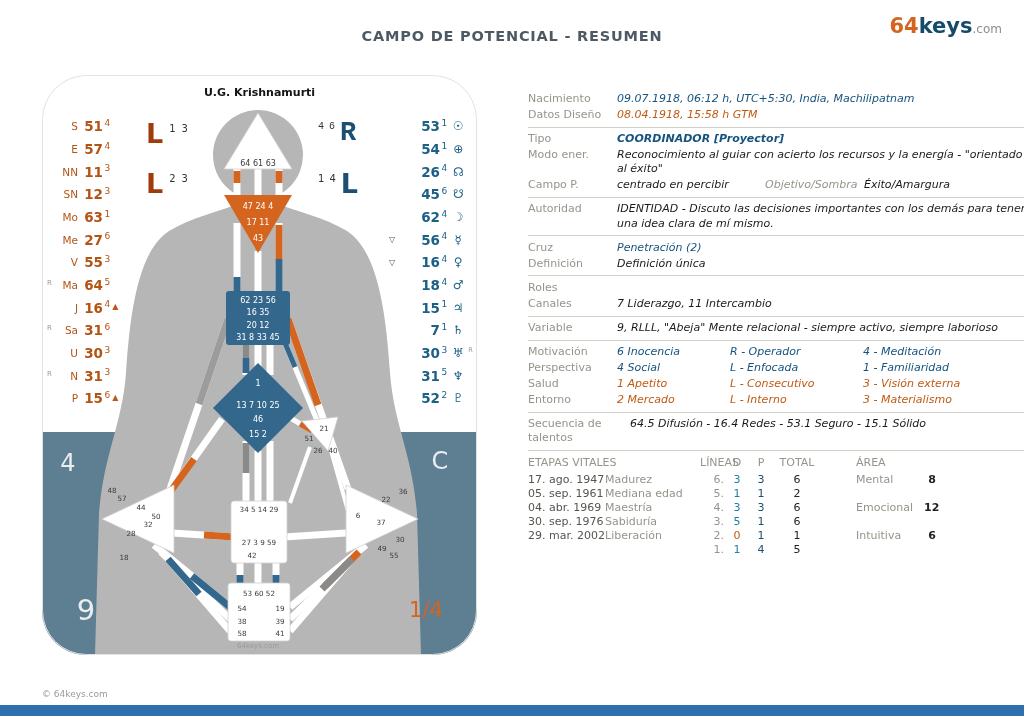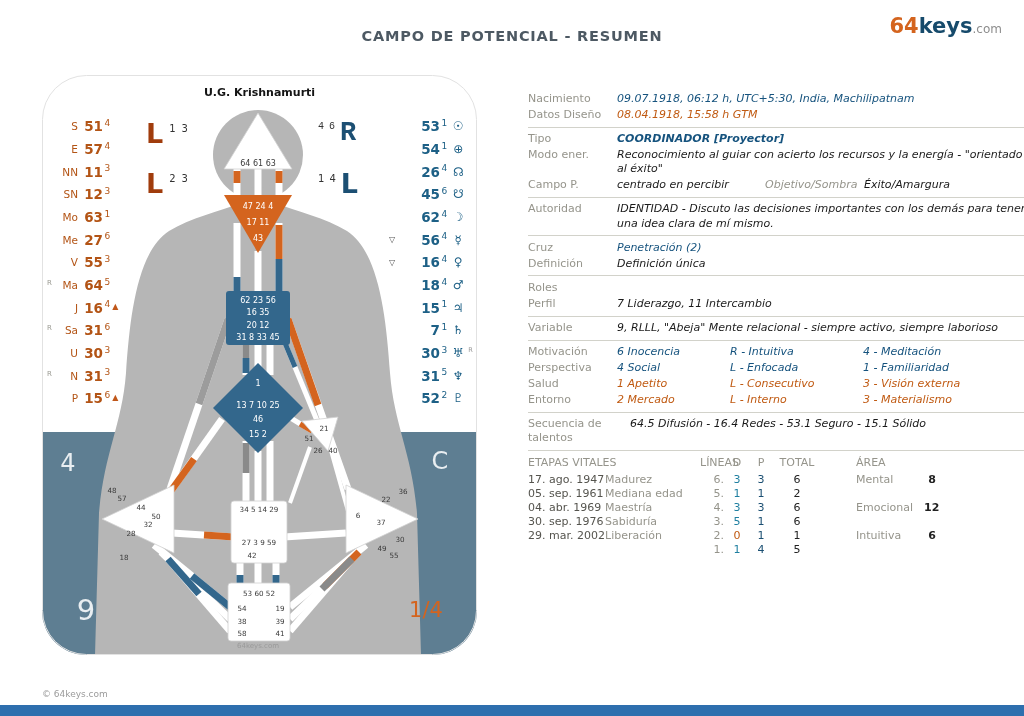--- a/index.html
+++ b/index.html
@@ -309,34 +309,34 @@
       </div>
     <div class="irow">
         <span class="lbl">Definición</span>
         <span class="val">Definición única</span>
       </div>
     <div class="hr"></div>
     <div class="irow">
         <span class="lbl">Roles</span>
       </div>
     <div class="irow">
-        <span class="lbl">Perfil</span>
+        <span class="lbl">Canales</span>
         <span class="val">7 Liderazgo, 11 Intercambio</span>
       </div>
     <div class="hr"></div>
     <div class="irow">
         <span class="lbl">Variable</span>
         <span class="val nowrap">9, RLLL, "Abeja" Mente relacional - siempre activo, siempre laborioso</span>
       </div>
     <div class="hr"></div>
     <div class="irow">
         <span class="lbl">Motivación</span>
         <span class="val cols blue">
           <span class="m1">6 Inocencia</span>
-          <span class="m2">R - Intuitiva</span>
+          <span class="m2">R - Operador</span>
           <span class="m3">4 - Meditación</span>
         </span>
       </div>
     <div class="irow">
         <span class="lbl">Perspectiva</span>
         <span class="val cols blue">
           <span class="m1">4 Social</span>
           <span class="m2">L - Enfocada</span>
           <span class="m3">1 - Familiaridad</span>
         </span>

